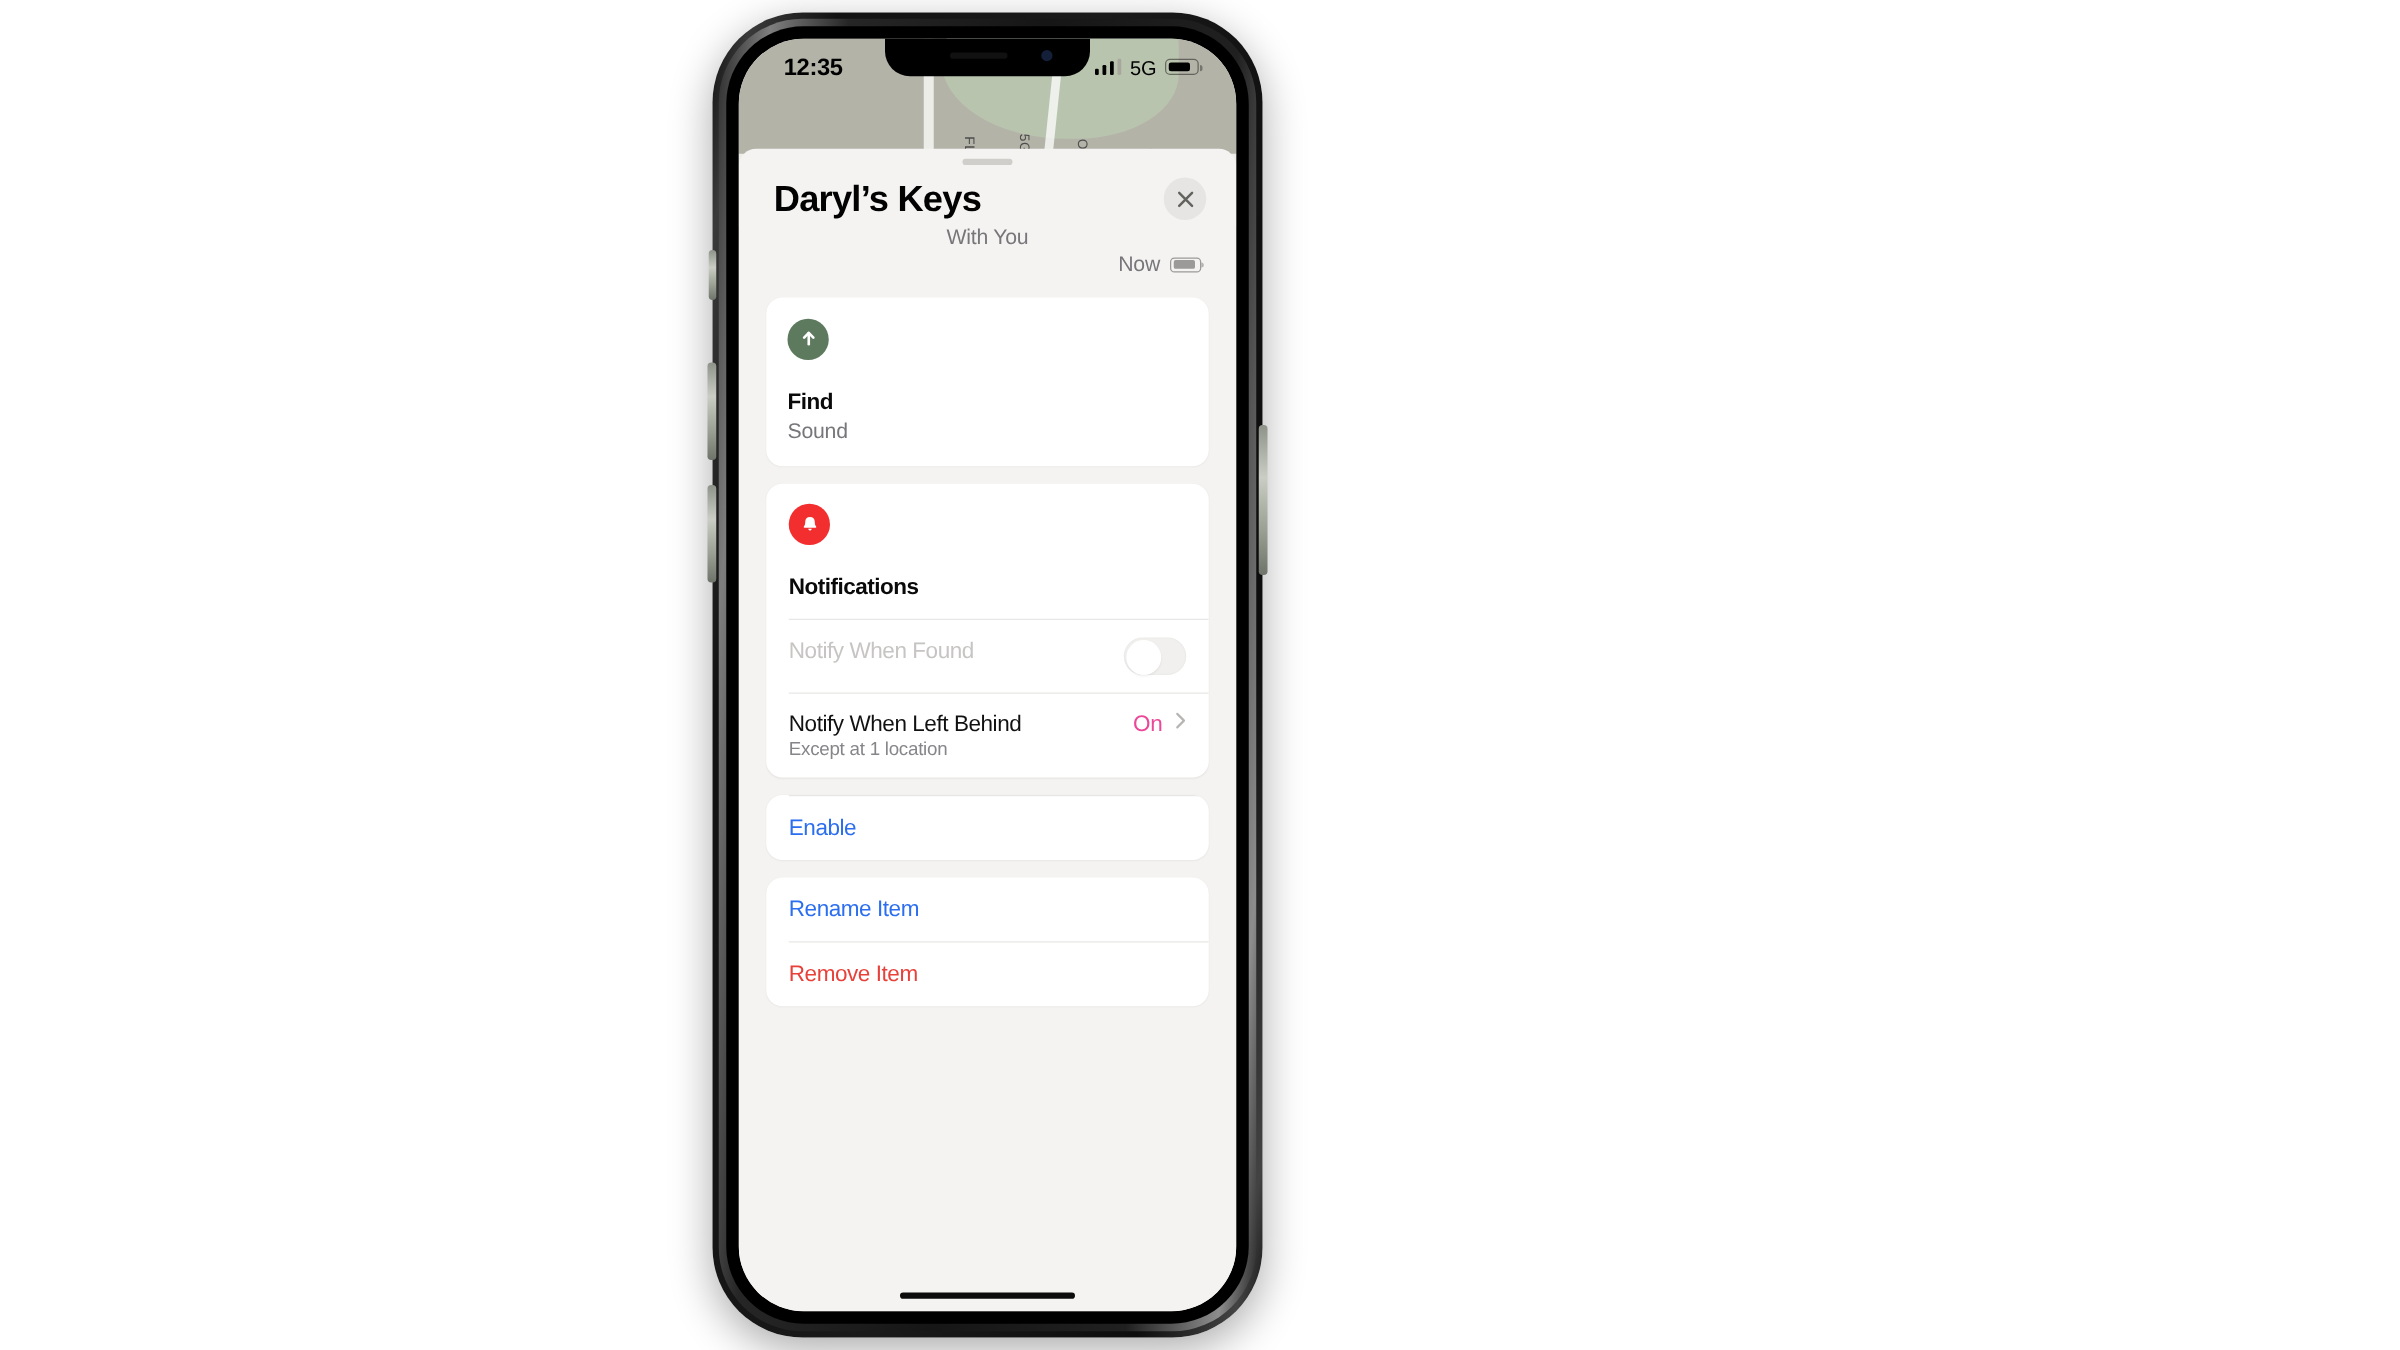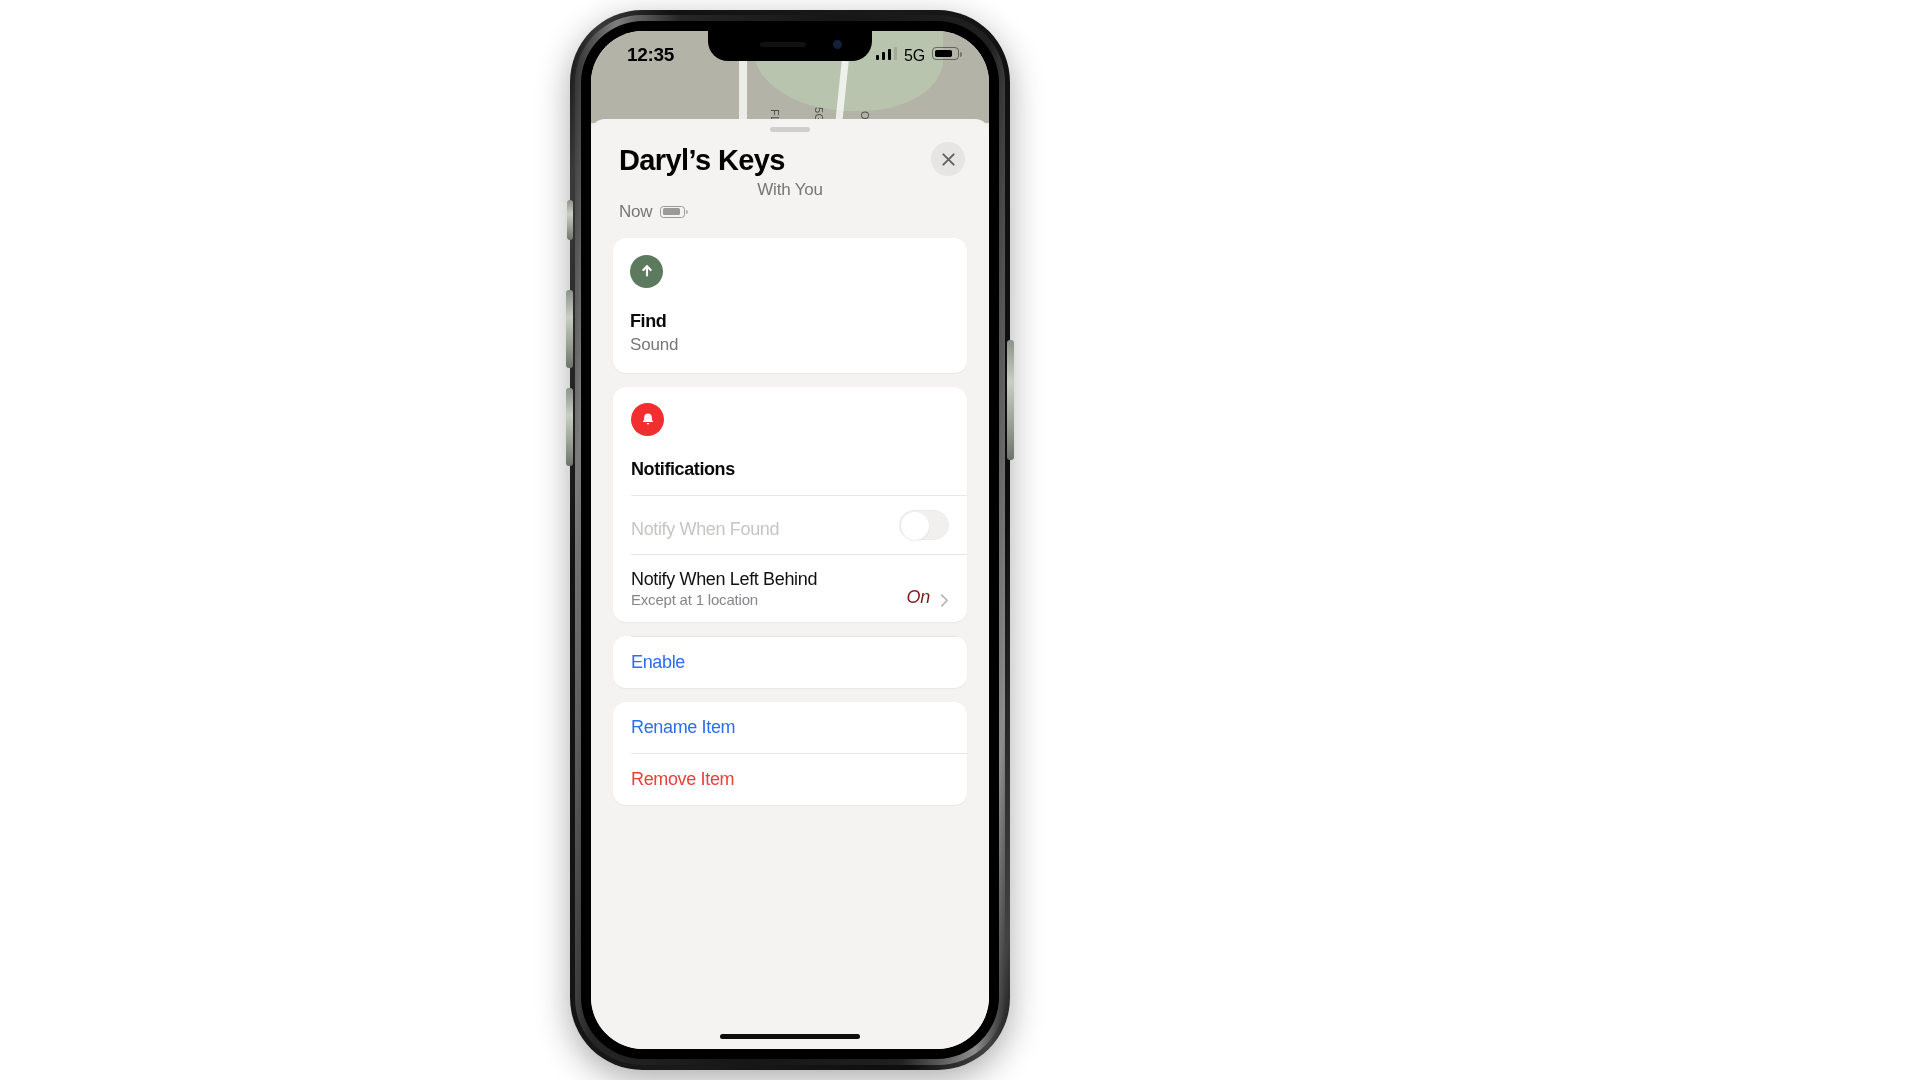--- a/index.html
+++ b/index.html
@@ -163,21 +163,21 @@
 
   .hdr { padding: 13px 28px 0 28px; position: relative; }
   .hdr-title {
     font-size: 29px; font-weight: bold; letter-spacing: -.6px;
     color: #020202; line-height: 1.06;
   }
   .hdr-sub {
     font-size: 17px; color: #77767a; margin-top: 4px; letter-spacing: -.2px; text-align: center;
   }
   .hdr-row3 {
-    display: flex; align-items: center; gap: 8px; margin-top: 2px;
+    display: flex; align-items: center; gap: 8px; margin-top: 2px; justify-content: flex-end;
   }
   .hdr-now { font-size: 17px; color: #77767a; letter-spacing: -.2px; }
   .batt-sm {
     position: relative; width: 25px; height: 12px;
     border: 1.3px solid #9b9a98; border-radius: 3.5px; padding: 1.5px;
   }
   .batt-sm::after {
     content:""; position: absolute; right: -3.2px; top: 3.5px;
     width: 2px; height: 4px; background: #b4b3b1; border-radius: 0 2px 2px 0;
   }
@@ -229,34 +229,34 @@
     overflow: hidden;
   }
   .group-head { padding: 16px 18px 15px 18px; }
   .group-head .round-icon { margin-bottom: 23px; }
   .group-title {
     font-size: 18px; font-weight: bold; color: #0a0a0a; letter-spacing: -.4px;
   }
   .rowdiv { height: 1px; background: #e8e7e5; margin-left: 18px; }
 
   .row {
-    display: flex; align-items: flex-end;
+    display: flex; align-items: flex-start;
     padding: 14px 18px;
     min-height: 54px;
   }
   .row-main { flex: 1; min-width: 0; }
   .row-label {
     font-size: 18px; color: #111; letter-spacing: -.35px; line-height: 1.15;
   }
   .row-label.dim { color: #c6c5c3; }
   .row-sub {
     font-size: 15px; color: #86858a; margin-top: 2px; letter-spacing: -.2px;
   }
   .row-value {
-    font-size: 18px; color: #7f1d1d; margin-right: 10px; letter-spacing: -.2px; font-style: italic;
+    font-size: 18px; color: #ec4899; margin-right: 10px; letter-spacing: -.2px;
   }
   .chev { width: 9px; height: 15px; flex-shrink: 0; }
 
   .toggle {
     width: 50px; height: 30px; border-radius: 16px;
     background: #f1f0ee; position: relative; flex-shrink: 0;
     border: 1px solid #ececea;
   }
   .toggle .knob {
     position: absolute; left: 1px; top: 1px;

